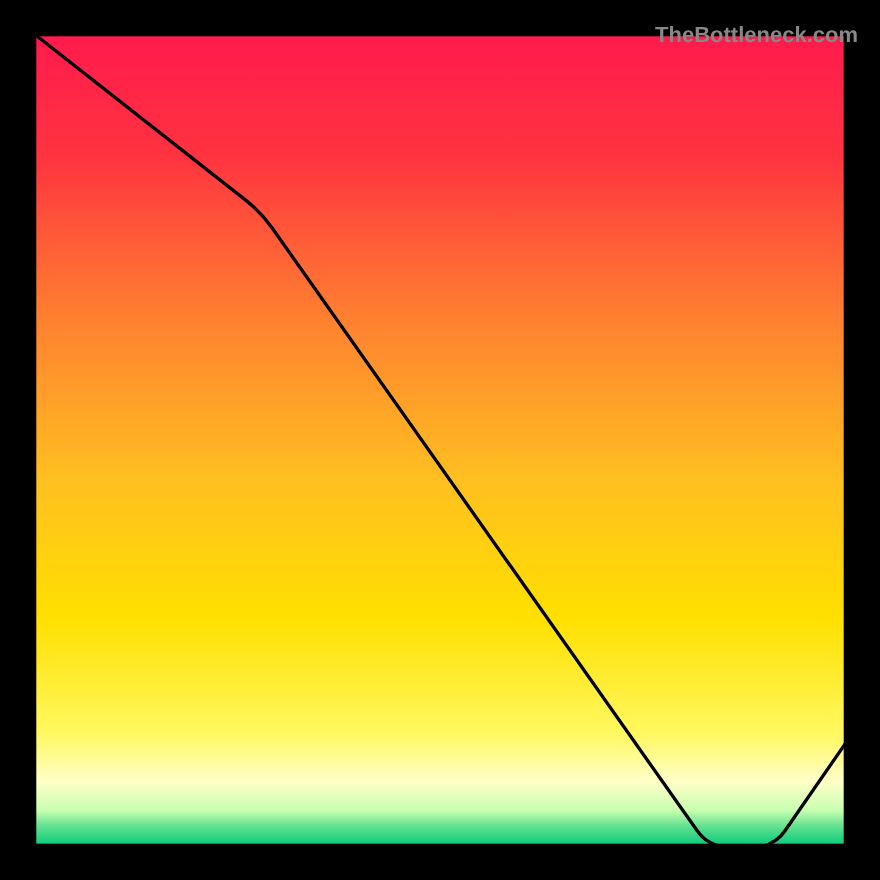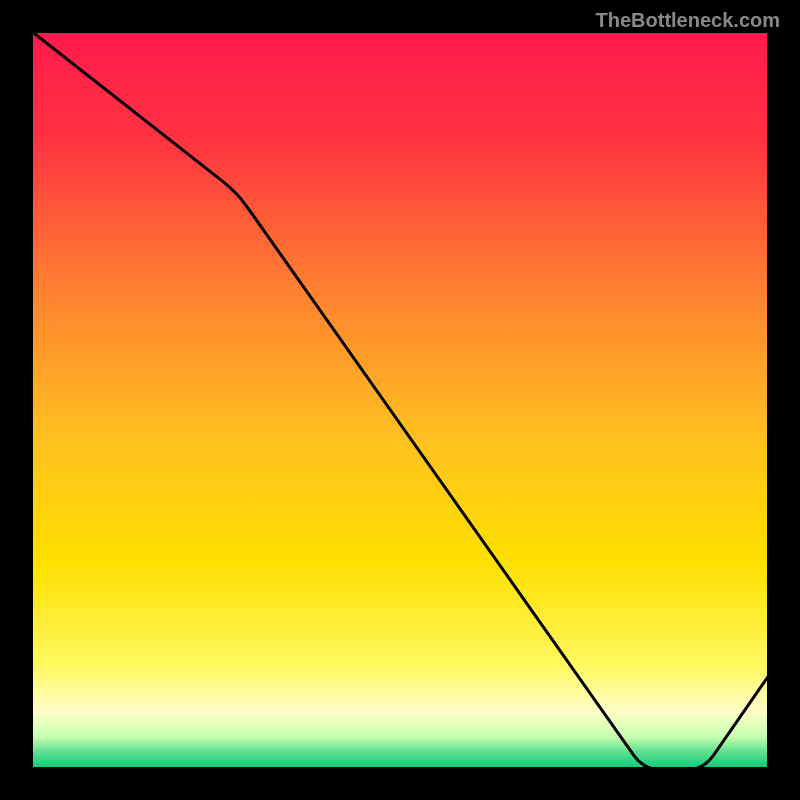--- a/index.html
+++ b/index.html
@@ -6,21 +6,21 @@
     margin: 0;
     padding: 0;
     width: 800px;
     height: 800px;
     background: #000;
     font-family: Arial, sans-serif;
     position: relative;
   }
   .watermark {
     position: absolute;
-    top: 9px;
+    top: 21px;
     right: 20px;
     color: #888;
     font-size: 20px;
     font-weight: bold;
     z-index: 10;
   }
   .chart-container {
     position: absolute;
     top: 30px;
     left: 30px;

